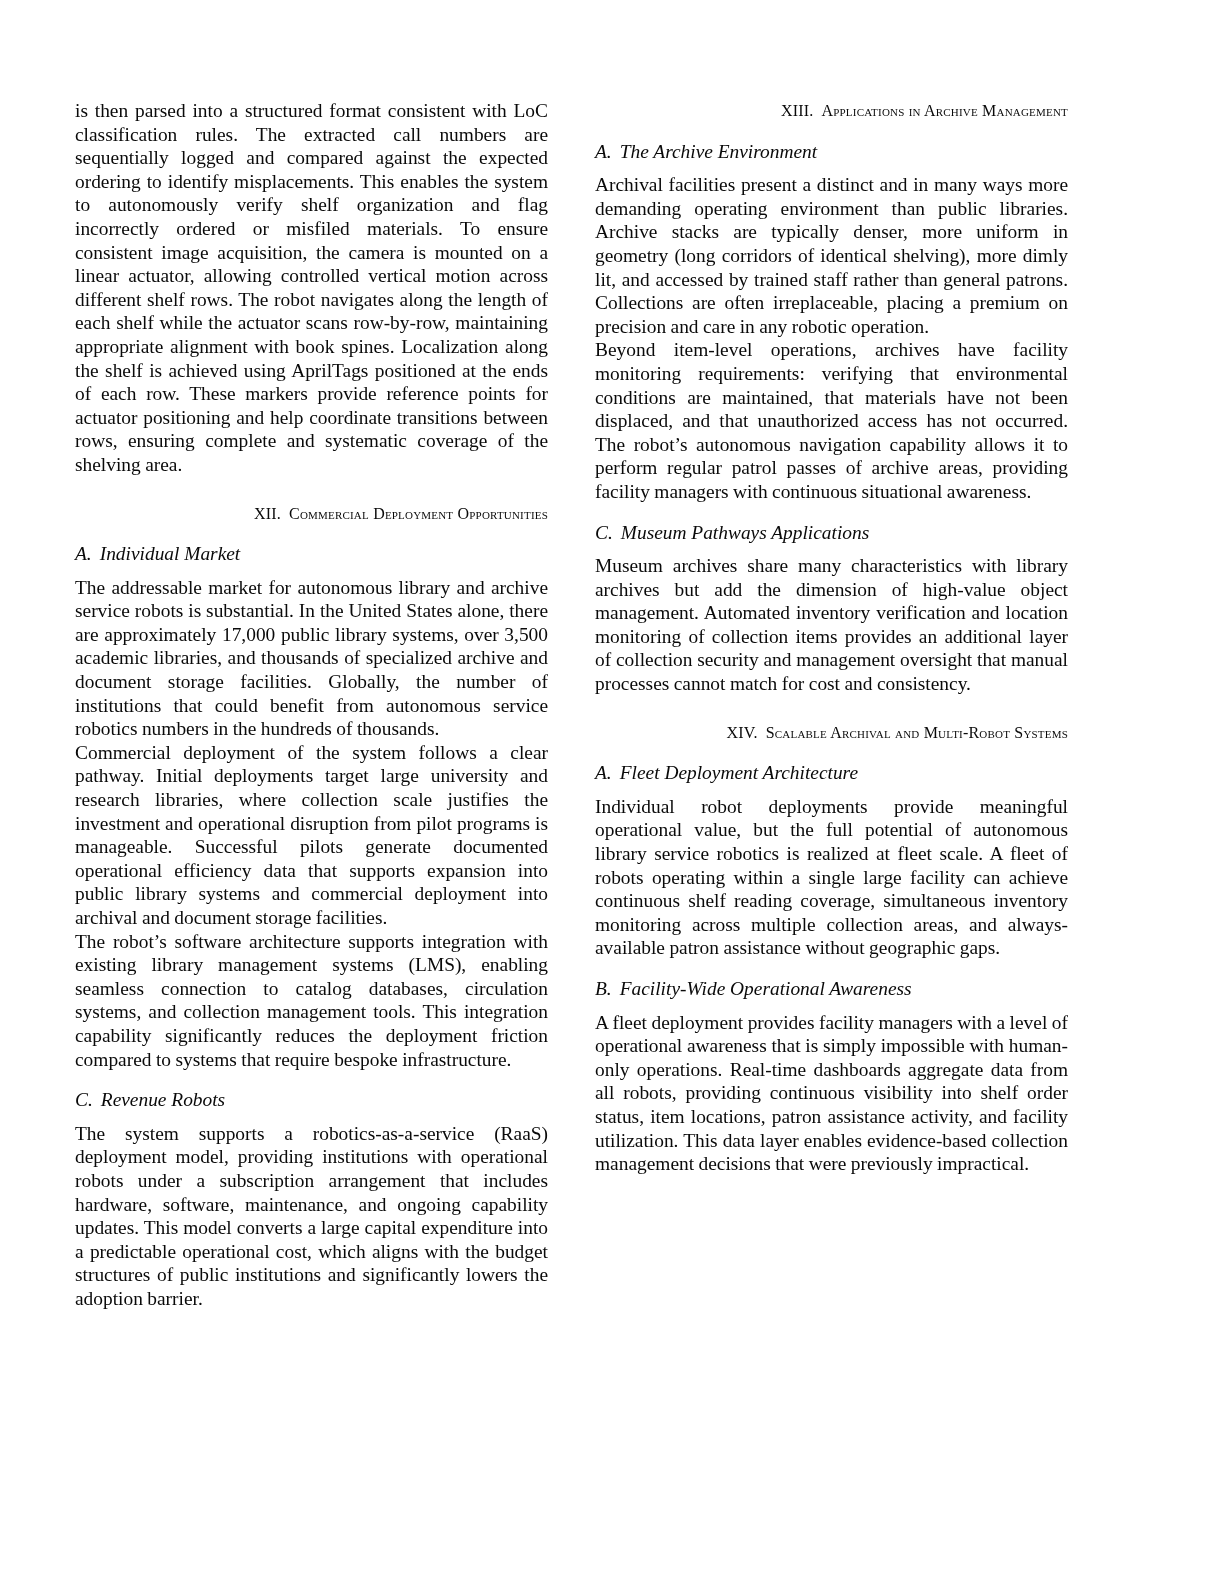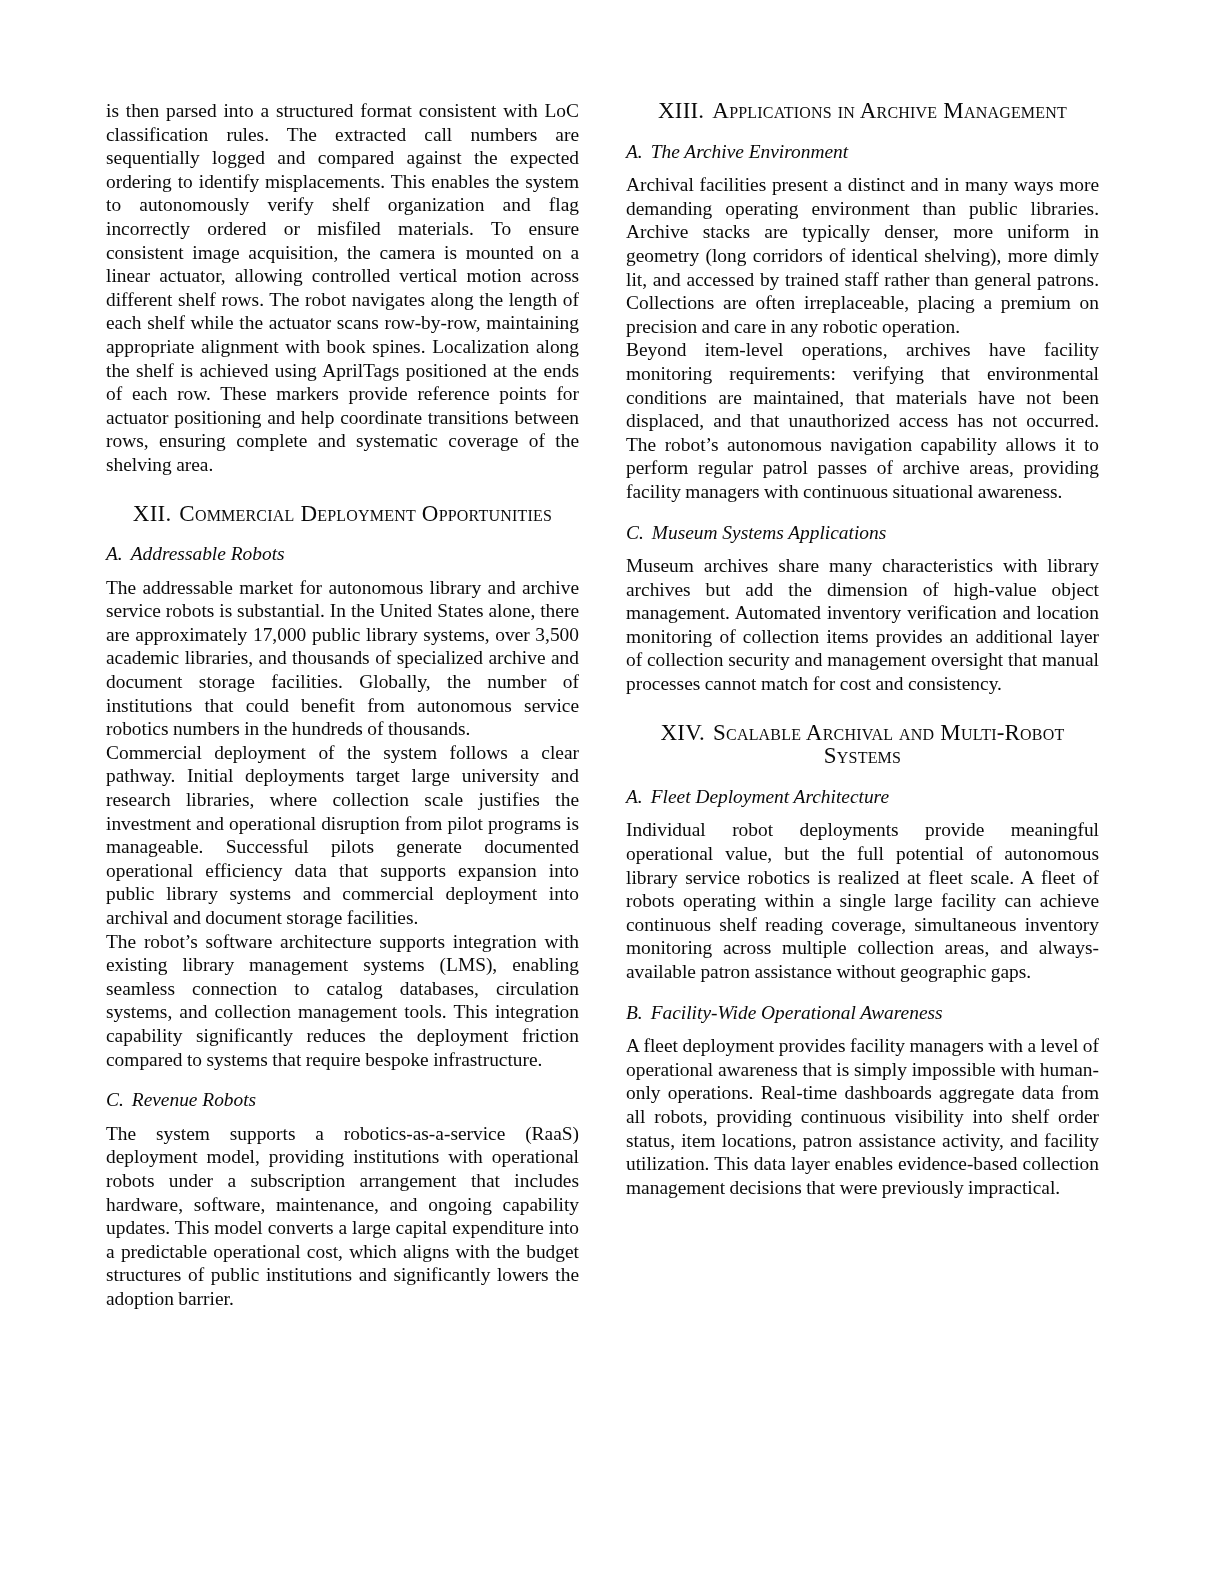--- a/index.html
+++ b/index.html
@@ -13,21 +13,21 @@
     font-family: "Liberation Serif", "DejaVu Serif", serif;
     color: #0a0a0a;
     overflow: hidden;
   }
   .page {
     position: relative;
     width: 1224px;
     height: 1584px;
     background: #ffffff;
     box-sizing: border-box;
-    padding: 99px 94px 40px 106px;
+    padding: 99px 94px 40px 75px;
   }
   .columns {
     display: flex;
     gap: 47px;
     align-items: flex-start;
   }
   .col {
     width: 473px;
     flex: 0 0 473px;
   }
@@ -35,24 +35,24 @@
     margin: 0;
     font-size: 19.4px;
     line-height: 23.6px;
     text-align: justify;
     hyphens: auto;
     -webkit-hyphens: auto;
     word-spacing: -0.4px;
   }
   h2.sec {
     margin: 25px 0 13px 0;
-    font-size: 23px;
+    font-size: 16px;
     line-height: 23.6px;
     font-weight: normal;
-    text-align: center;
+    text-align: right;
     font-variant: small-caps;
     letter-spacing: 0.2px;
   }
   h2.sec:first-child {
     margin-top: 0;
   }
   h2.sec .sec-num {
     margin-right: 8px;
   }
   h3.subsec {
@@ -73,21 +73,21 @@
   <div class="columns">
 
     <div class="col">
       <p class="body">is then parsed into a structured format consistent with LoC classification rules. The extracted call numbers are sequentially logged and compared against the expected ordering to identify misplacements. This enables the system to autonomously verify shelf organization and flag incorrectly ordered or misfiled materials. To ensure consistent image acquisition, the camera is mounted on a linear actuator, allowing controlled vertical motion across different shelf rows. The robot navigates along the length of each shelf while the actuator scans row-by-row, maintaining appropriate alignment with book spines. Localization along the shelf is achieved using AprilTags positioned at the ends of each row. These markers provide reference points for actuator positioning and help coordinate transitions between rows, ensuring complete and systematic coverage of the shelving area.</p>
 
       <h2 class="sec">
         <span class="sec-num">XII.</span><span>Commercial Deployment Opportunities</span>
       </h2>
 
       <h3 class="subsec">
-        <span class="sub-label">A.</span><span>Addressable Robots</span>
+        <span class="sub-label">A.</span><span>Individual Market</span>
       </h3>
       <p class="body">The addressable market for autonomous library and archive service robots is substantial. In the United States alone, there are approximately 17,000 public library systems, over 3,500 academic libraries, and thousands of specialized archive and document storage facilities. Globally, the number of institutions that could benefit from autonomous service robotics numbers in the hundreds of thousands.</p>
 
       <p class="body">Commercial deployment of the system follows a clear pathway. Initial deployments target large university and research libraries, where collection scale justifies the investment and operational disruption from pilot programs is manageable. Successful pilots generate documented operational efficiency data that supports expansion into public library systems and commercial deployment into archival and document storage facilities.</p>
       <p class="body">The robot’s software architecture supports integration with existing library management systems (LMS), enabling seamless connection to catalog databases, circulation systems, and collection management tools. This integration capability significantly reduces the deployment friction compared to systems that require bespoke infrastructure.</p>
 
       <h3 class="subsec">
         <span class="sub-label">C.</span><span>Revenue Robots</span>
       </h3>
       <p class="body">The system supports a robotics-as-a-service (RaaS) deployment model, providing institutions with operational robots under a subscription arrangement that includes hardware, software, maintenance, and ongoing capability updates. This model converts a large capital expenditure into a predictable operational cost, which aligns with the budget structures of public institutions and significantly lowers the adoption barrier.</p>
@@ -99,21 +99,21 @@
       </h2>
 
       <h3 class="subsec">
         <span class="sub-label">A.</span><span>The Archive Environment</span>
       </h3>
       <p class="body">Archival facilities present a distinct and in many ways more demanding operating environment than public libraries. Archive stacks are typically denser, more uniform in geometry (long corridors of identical shelving), more dimly lit, and accessed by trained staff rather than general patrons. Collections are often irreplaceable, placing a premium on precision and care in any robotic operation.</p>
 
       <p class="body">Beyond item-level operations, archives have facility monitoring requirements: verifying that environmental conditions are maintained, that materials have not been displaced, and that unauthorized access has not occurred. The robot’s autonomous navigation capability allows it to perform regular patrol passes of archive areas, providing facility managers with continuous situational awareness.</p>
 
       <h3 class="subsec">
-        <span class="sub-label">C.</span><span>Museum Systems Applications</span>
+        <span class="sub-label">C.</span><span>Museum Pathways Applications</span>
       </h3>
       <p class="body">Museum archives share many characteristics with library archives but add the dimension of high-value object management. Automated inventory verification and location monitoring of collection items provides an additional layer of collection security and management oversight that manual processes cannot match for cost and consistency.</p>
 
       <h2 class="sec">
         <span class="sec-num">XIV.</span><span>Scalable Archival and Multi-Robot Systems</span>
       </h2>
 
       <h3 class="subsec">
         <span class="sub-label">A.</span><span>Fleet Deployment Architecture</span>
       </h3>

